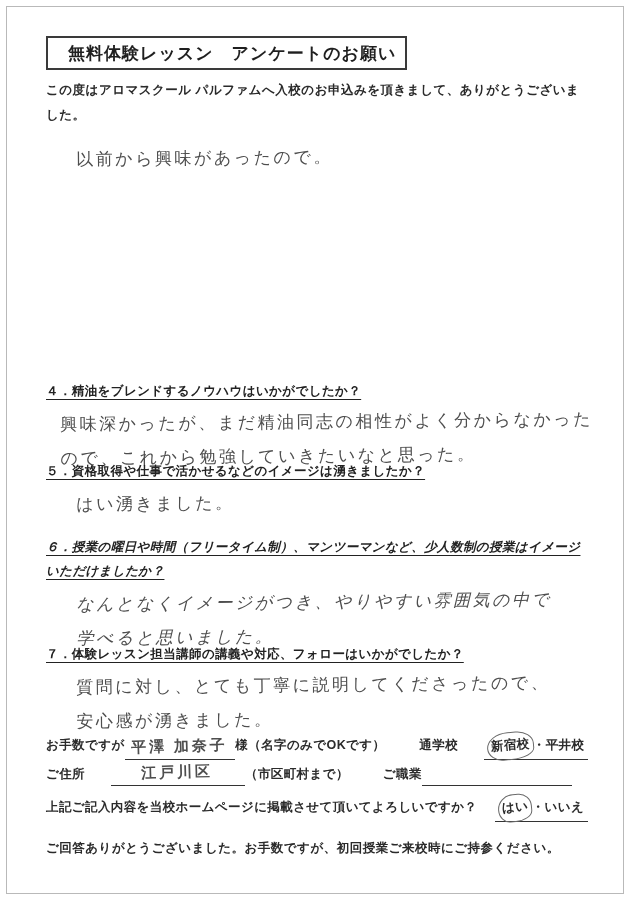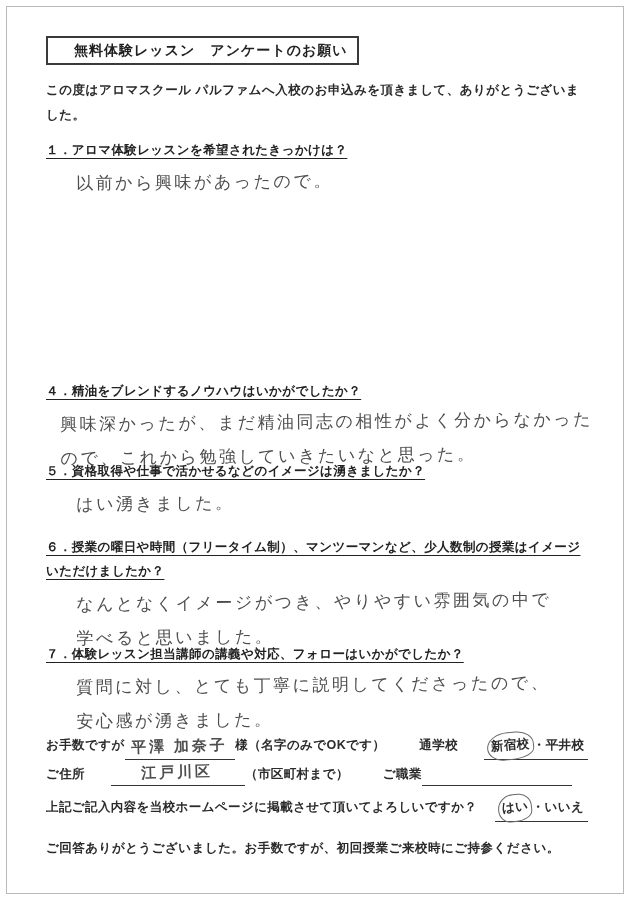--- a/index.html
+++ b/index.html
@@ -16,22 +16,22 @@
     position:absolute;inset:6px;
     border:1px solid #b9b9b9;
     pointer-events:none;
   }
   .abs{position:absolute;left:46px;right:38px;}
 
   
   .title-box{
     display:inline-block;
     border:2px solid #3a3a3a;
-    padding:4px 9px 3px 26px;
-    font-size:14px;font-weight:bold;
+    padding:4px 9px 3px 20px;
+    font-size:17px;font-weight:bold;
     letter-spacing:1px;
     color:#1f1f1f;
     background:#fff;
   }
   .intro{
     font-size:12.5px;font-weight:600;
     line-height:25px;letter-spacing:.5px;
     color:#2a2a2a;margin:0;
   }
   .qheading{
@@ -108,21 +108,20 @@
 
   <div class="abs" style="top:36px;">
     <span class="title-box">無料体験レッスン　アンケートのお願い</span>
   </div>
 
   <p class="intro abs" style="top:78px;">
     <span>この度はアロマスクール パルファムへ入校のお申込みを頂きまして、ありがとうございました。</span><br>
   </p>
 
   <div class="abs" style="top:138px;">
-    <div class="qheading">１．アロマ体験レッスンを希望されたきっかけは？</div>
     <div class="answer hand">
       <div>以前から興味があったので。</div>
     </div>
   </div>
 
 
 
   <div class="abs" style="top:379px;">
     <div class="qheading">４．精油をブレンドするノウハウはいかがでしたか？</div>
     <div class="answer hand" style="margin-left:14px;">
@@ -131,21 +130,21 @@
     </div>
   </div>
 
   <div class="abs" style="top:459px;">
     <div class="qheading">５．資格取得や仕事で活かせるなどのイメージは湧きましたか？</div>
     <div class="answer hand">
       <div>はい湧きました。</div>
     </div>
   </div>
 
-  <div class="abs" style="top:535px;">
+  <div class="abs" style="top:535px;font-style:italic;">
     <div class="qheading">６．授業の曜日や時間（フリータイム制）、マンツーマンなど、少人数制の授業はイメージいただけましたか？</div>
     <div class="answer hand">
       <div>なんとなくイメージがつき、やりやすい雰囲気の中で</div>
       <div>学べると思いました。</div>
     </div>
   </div>
 
   <div class="abs" style="top:642px;">
     <div class="qheading">７．体験レッスン担当講師の講義や対応、フォローはいかがでしたか？</div>
     <div class="answer hand">

